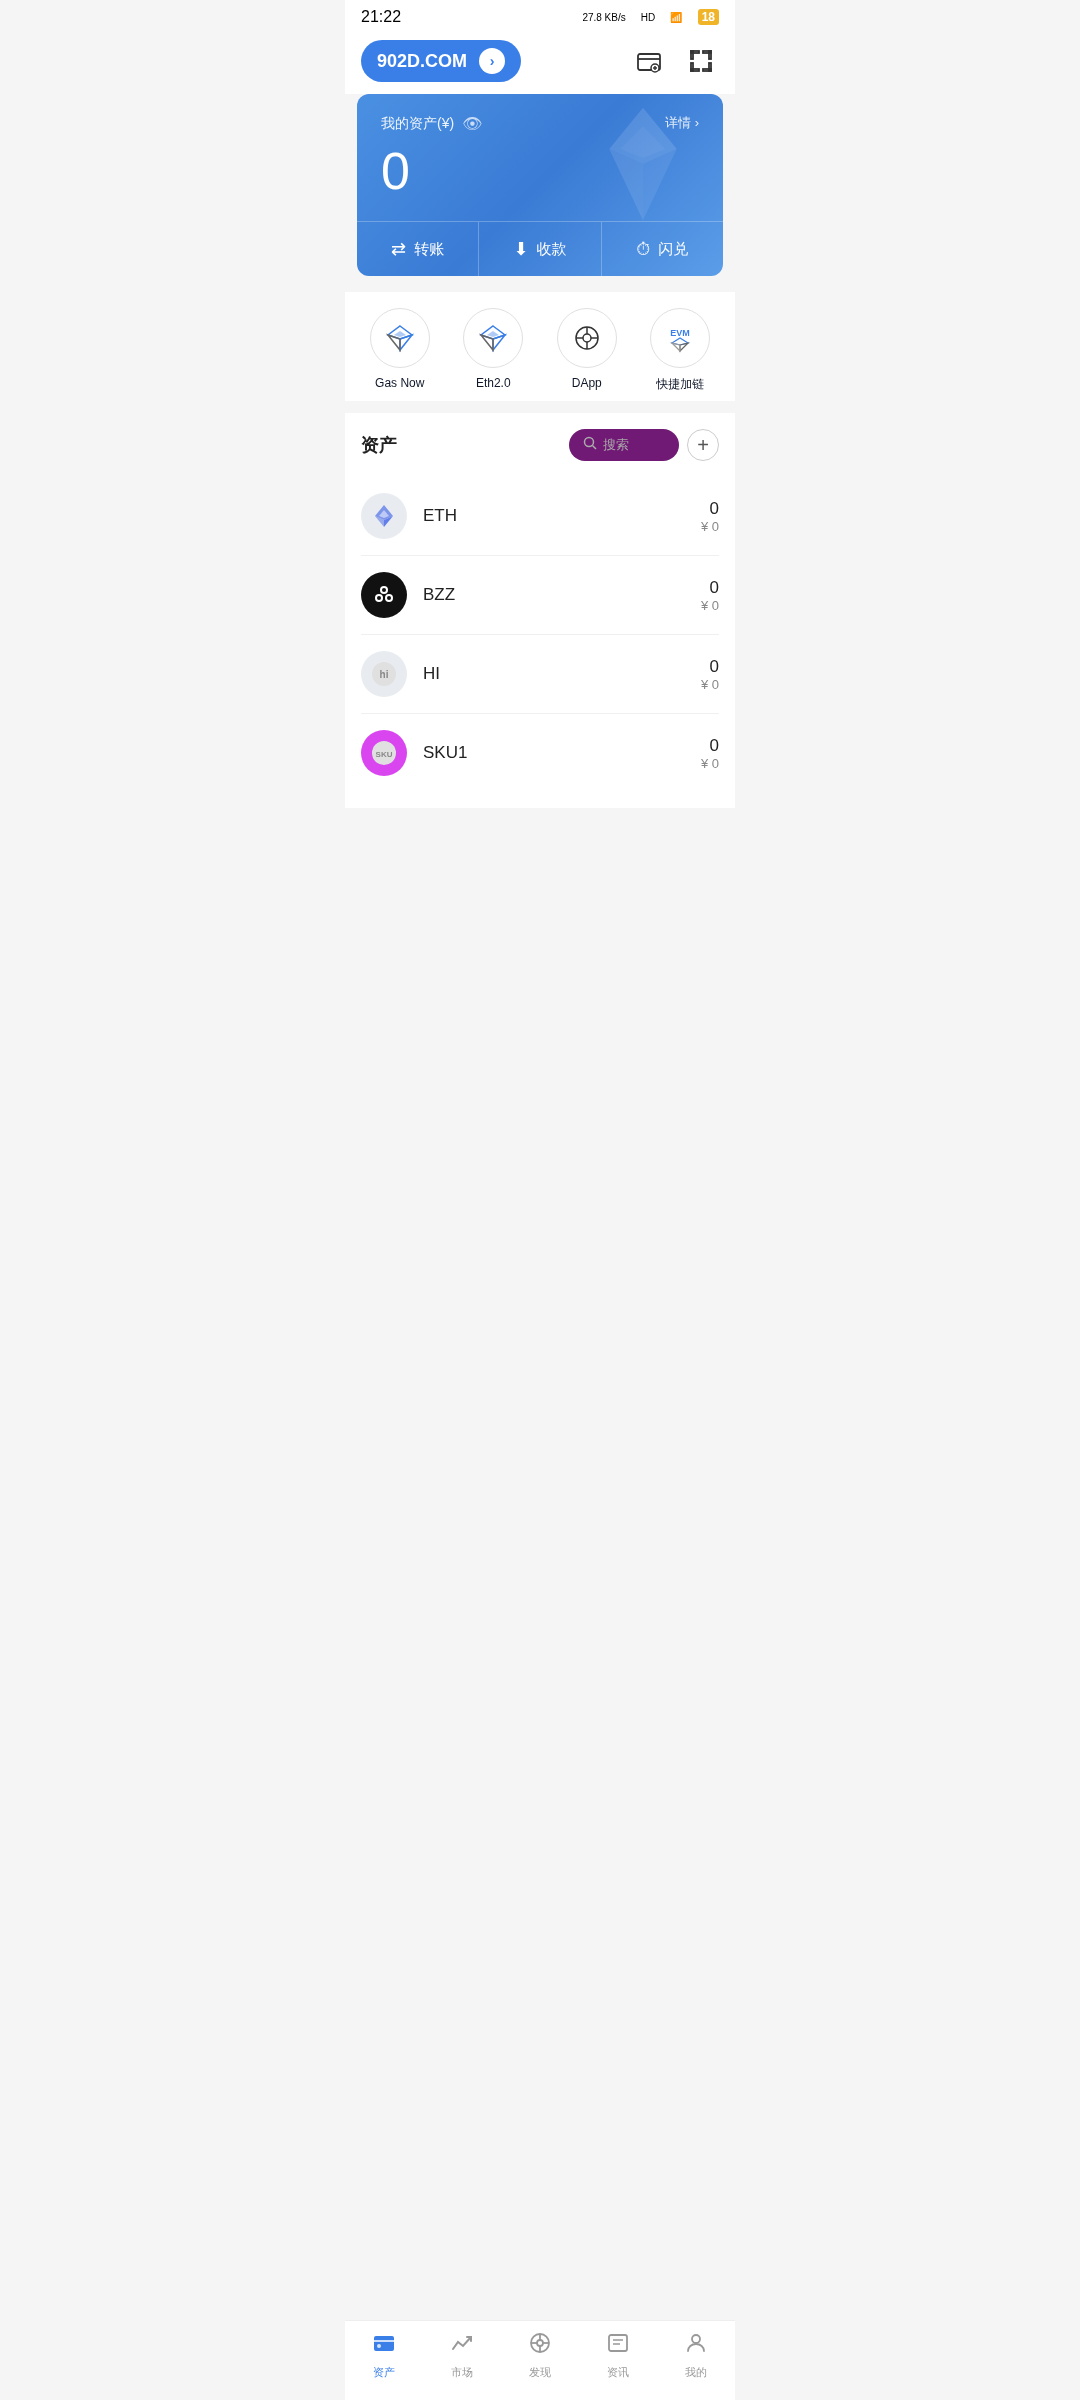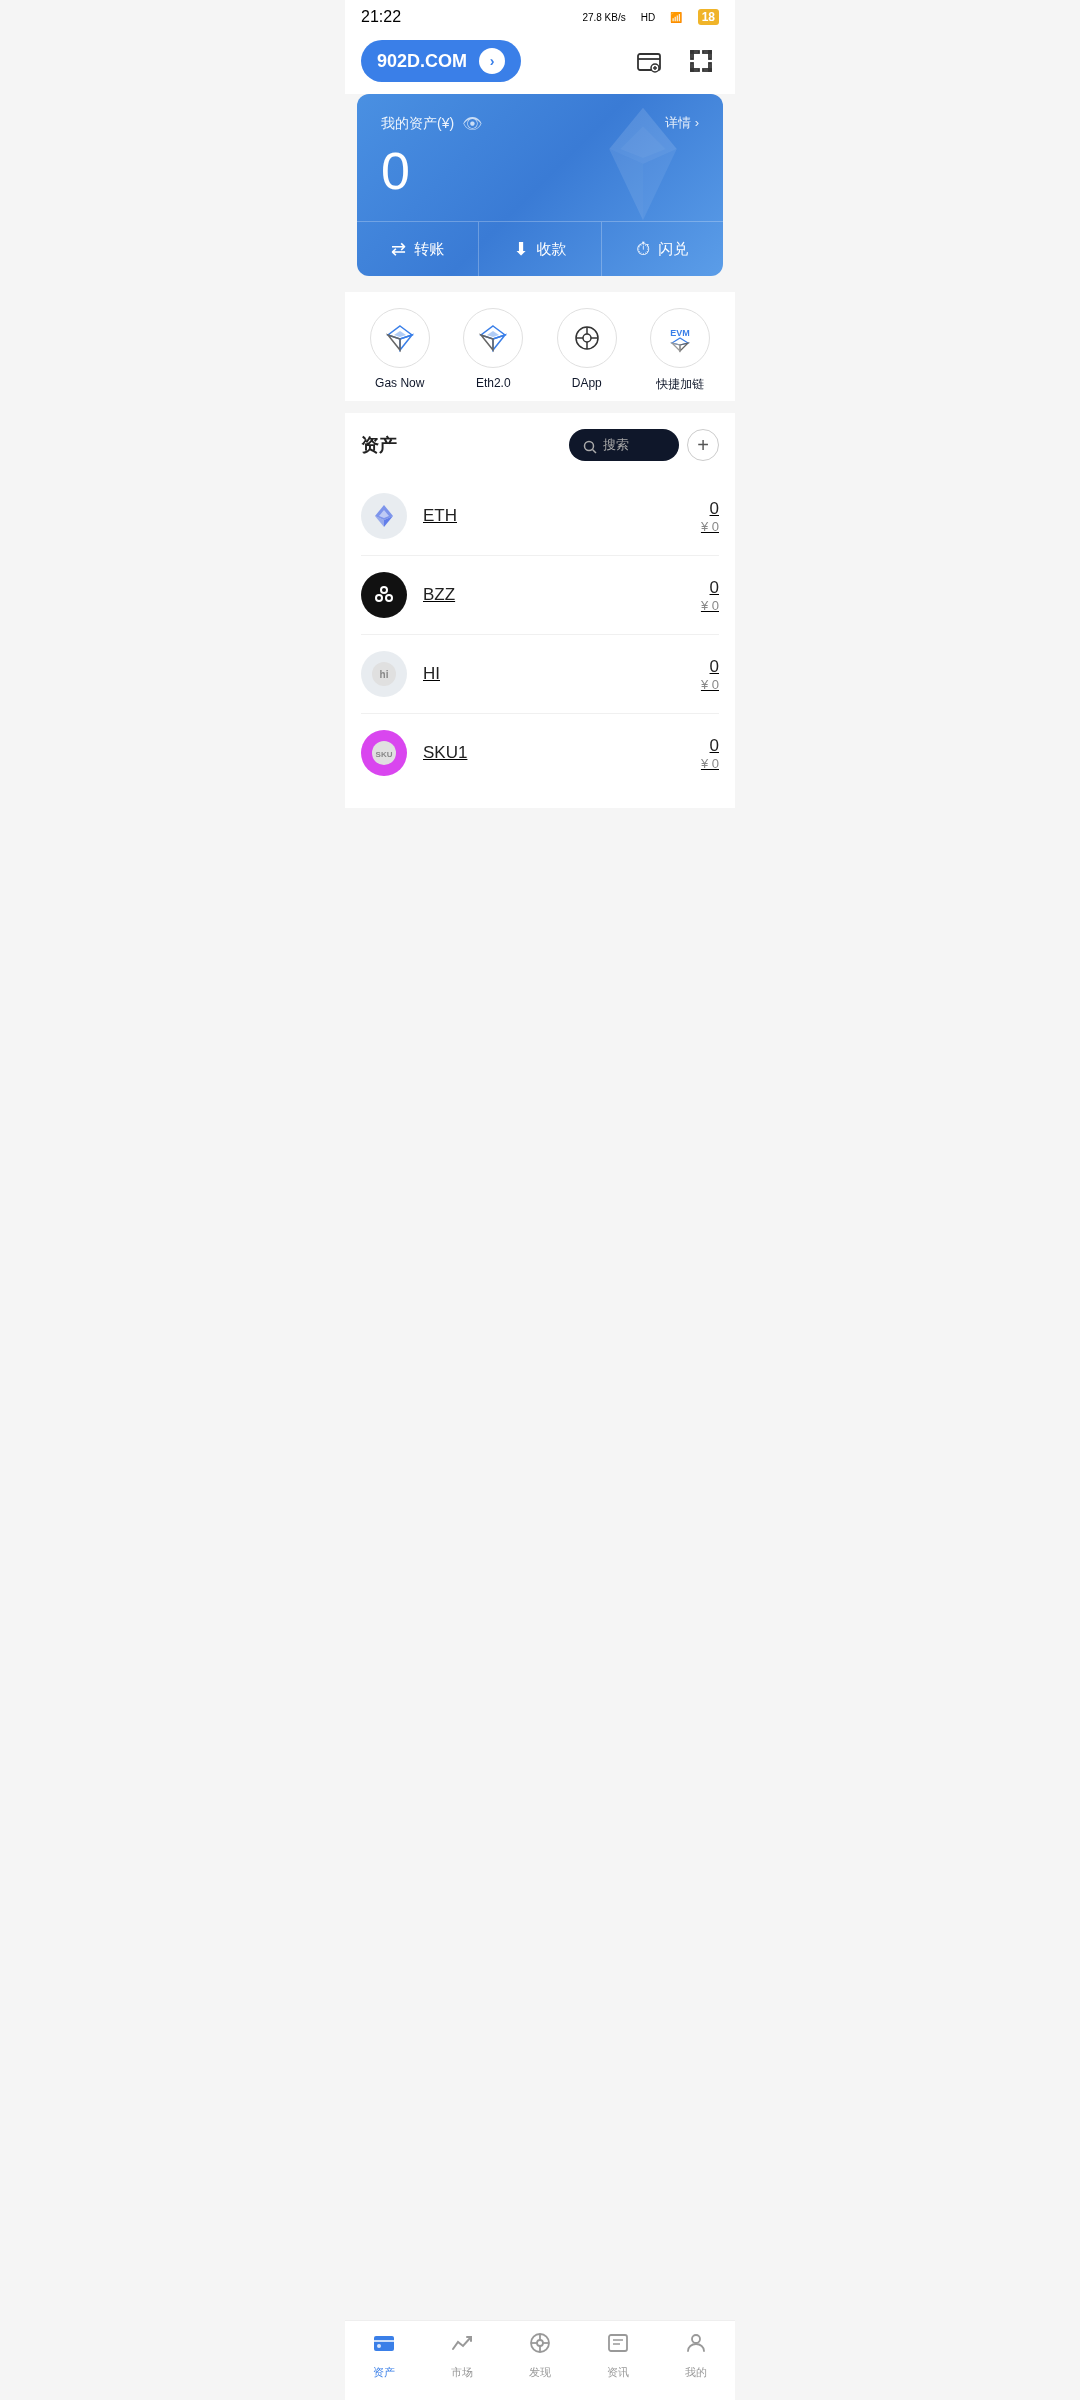--- a/index.html
+++ b/index.html
@@ -201,23 +201,23 @@
       font-weight: 600;
       color: #222;
     }
     .search-area {
       display: flex;
       align-items: center;
       gap: 8px;
     }
     .search-input {
       display: flex;
-      align-items: flex-end;
+      align-items: flex-start;
       gap: 6px;
-      background: #0f172a;
+      background: #701a75;
       border-radius: 20px;
       padding: 7px 14px;
       min-width: 110px;
     }
     .search-placeholder {
       font-size: 13px;
       color: #aaa;
     }
     .add-btn {
       width: 32px;
@@ -233,21 +233,20 @@
 
     
     .asset-list {
       list-style: none;
     }
     .asset-item {
       display: flex;
       align-items: center;
       padding: 16px 0;
       border-bottom: 1px solid #f0f0f0;
-      text-decoration: underline;
     }
     .asset-item:last-child { border-bottom: none; }
     .asset-coin-icon {
       width: 46px;
       height: 46px;
       border-radius: 50%;
       margin-right: 16px;
       display: flex;
       align-items: center;
       justify-content: center;

